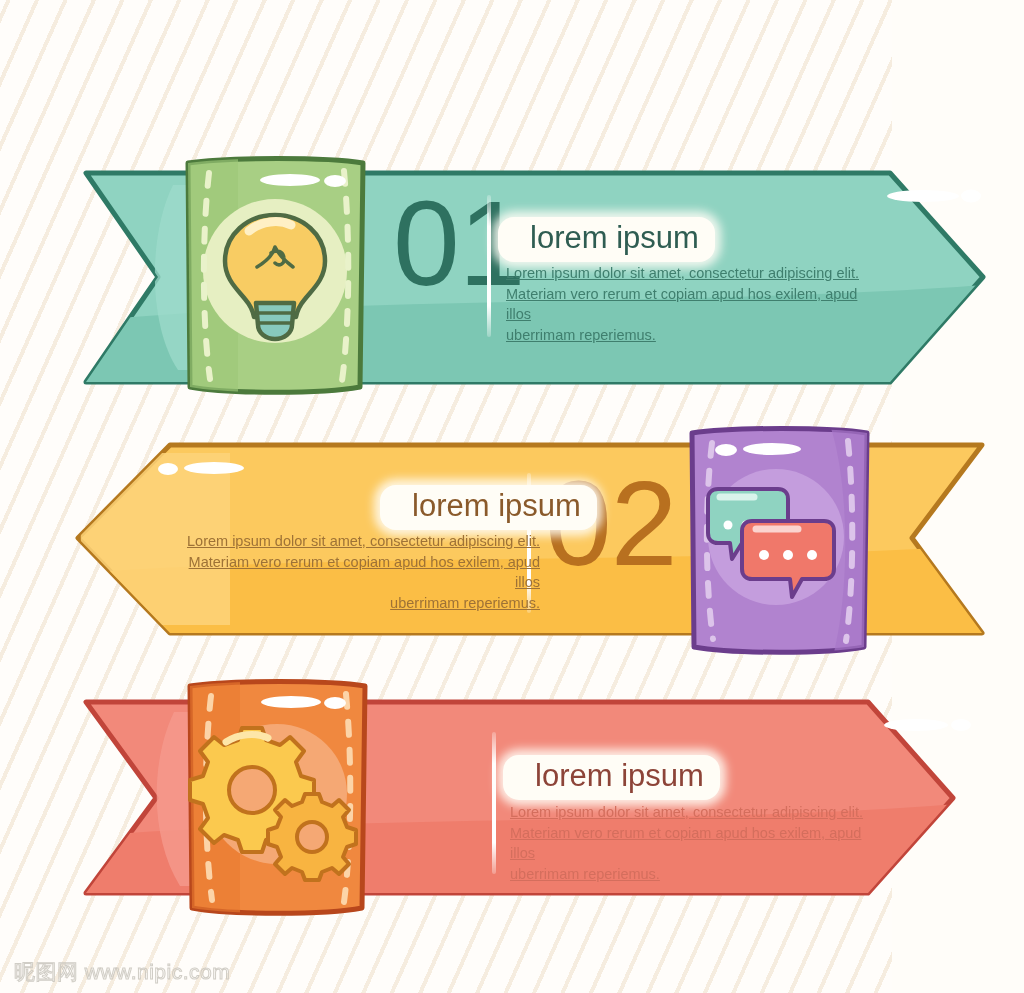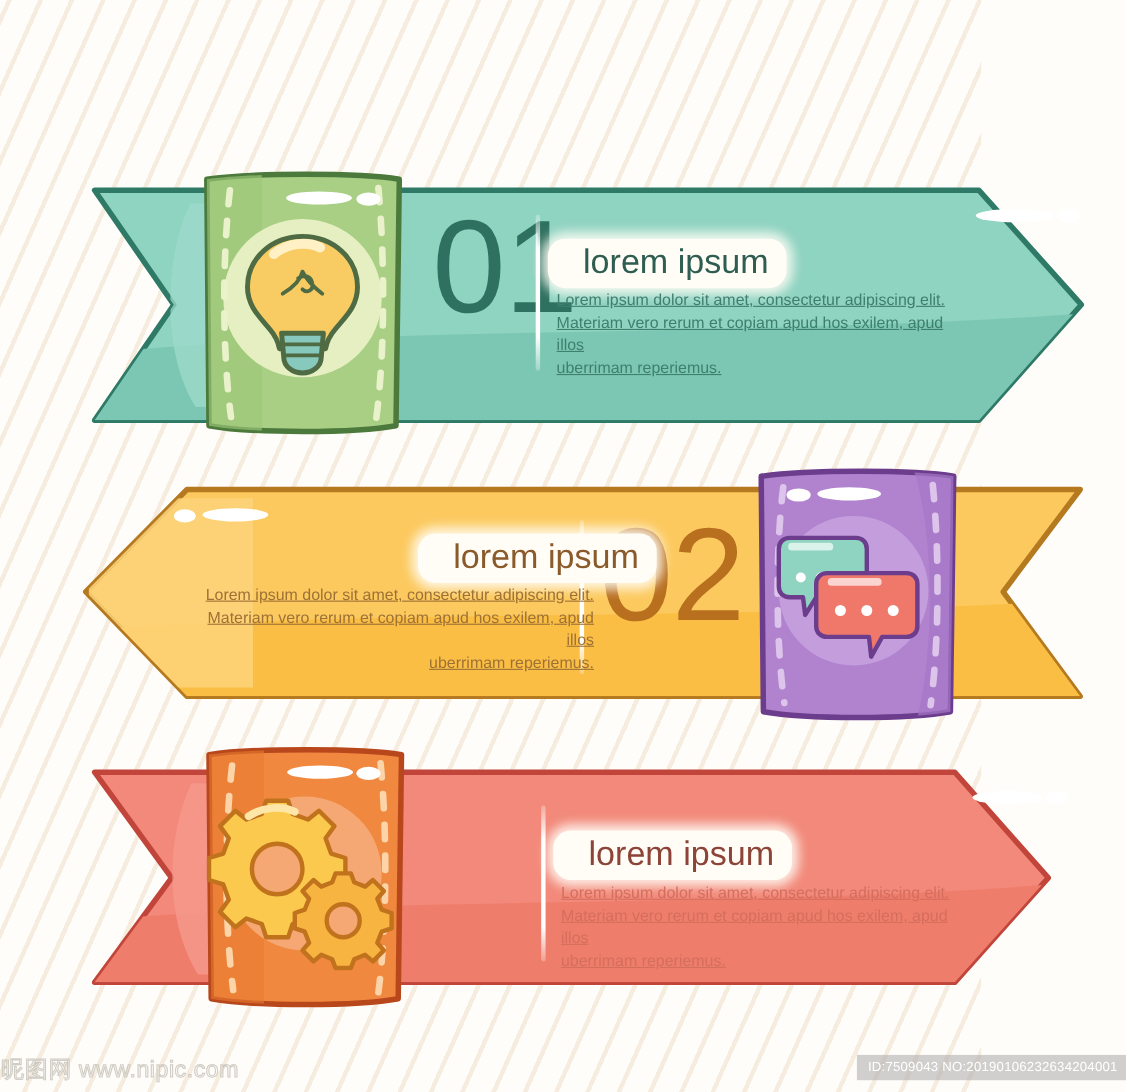--- a/index.html
+++ b/index.html
@@ -77,21 +77,21 @@
   
   #b3{left:78px;top:680px;width:890px;height:235px;}
   #b3 .numtxt{color:#c4453d;font-size:120px;left:320px;top:42px;}
   #b3 .divider{left:414px;top:52px;height:142px;}
   #b3 .pill{left:425px;top:75px;color:#8d4438;}
   #b3 .body-copy{left:432px;top:122px;color:#d46e5d;width:365px;}
 
   
   #footer{position:absolute;left:0;bottom:0;width:1024px;height:42px;}
   #wm{
-    position:absolute;left:1px;top:7px;
+    position:absolute;left:14px;top:7px;
     font-size:21px;letter-spacing:.5px;
     color:transparent;
     -webkit-text-stroke:1px rgba(200,196,188,.85);
     white-space:nowrap;
     font-family:"Liberation Sans", sans-serif;
   }
   #idbadge{
     position:absolute;right:0;top:8px;
     background:rgba(170,170,170,.55);
     color:#ffffff;
@@ -263,16 +263,15 @@
     </div>
     <div class="divider"></div>
     <div class="pill">lorem ipsum</div>
     <div class="body-copy">Lorem ipsum dolor sit amet, consectetur adipiscing elit.
 Materiam vero rerum et copiam apud hos exilem, apud illos
 uberrimam reperiemus.</div>
   </div>
 
   <div id="footer">
     <div id="wm">昵图网 www.nipic.com</div>
-    <div id="idbadge">ID:7509043 NO:20190106232634204001</div>
   </div>
 
 </div>
 
 </body></html>

